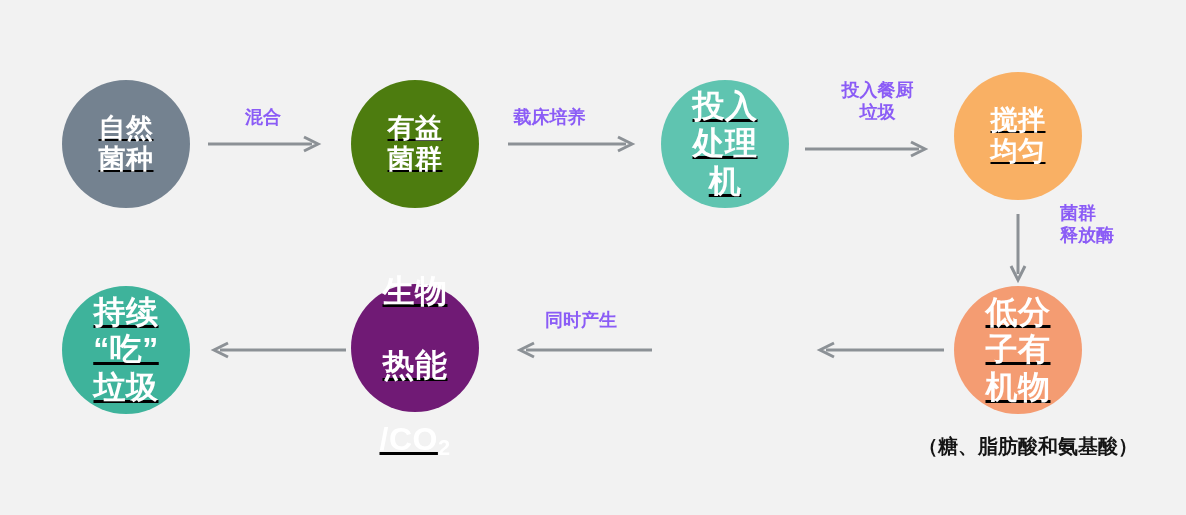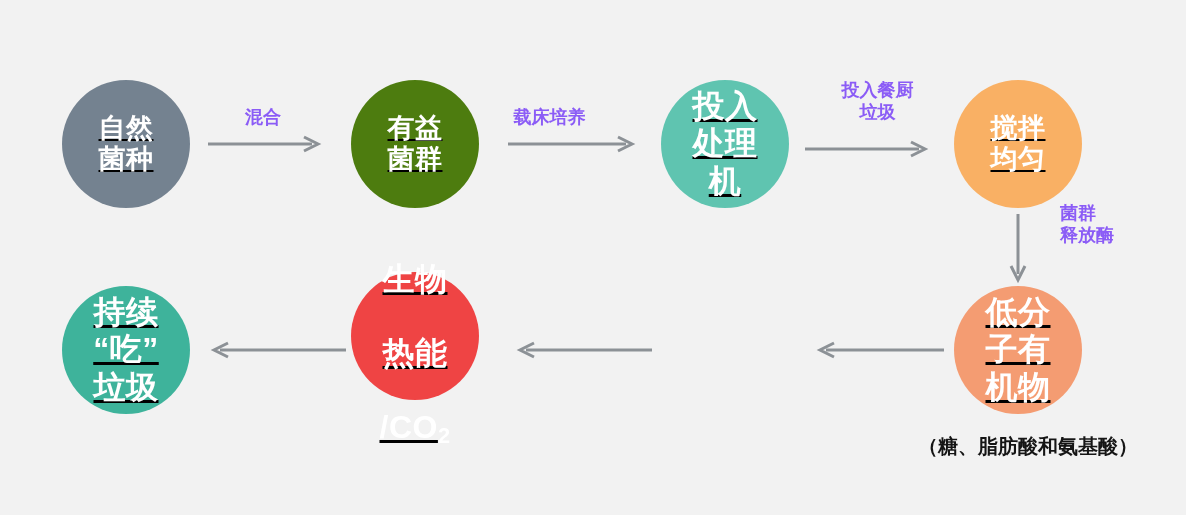--- a/index.html
+++ b/index.html
@@ -103,21 +103,21 @@
 机</div>
   </div>
 
   <div class="arrow-label" style="left:805px; top:80px; width:145px;">投入餐厨
 垃圾</div>
   <svg class="arrow" style="left:805px; top:137px;" width="128" height="24" viewBox="0 0 128 24">
     <line x1="0" y1="12" x2="114" y2="12" stroke="#8c9196" stroke-width="3"></line>
     <polyline points="106,5 120,12 106,19" fill="none" stroke="#8c9196" stroke-width="3"></polyline>
   </svg>
 
-  <div class="node" style="left:954px; top:80px; width:128px; height:128px; background:#f9b064;">
+  <div class="node" style="left:954px; top:72px; width:128px; height:128px; background:#f9b064;">
     <div class="node-label">搅拌
 均匀</div>
   </div>
 
   <div class="arrow-label" style="left:1060px; top:203px; width:120px; text-align:left;">菌群
 释放酶</div>
   <svg class="arrow" style="left:1006px; top:214px;" width="24" height="72" viewBox="0 0 24 72">
     <line x1="12" y1="0" x2="12" y2="60" stroke="#8c9196" stroke-width="3"></line>
     <polyline points="5,52 12,66 19,52" fill="none" stroke="#8c9196" stroke-width="3"></polyline>
   </svg>
@@ -127,26 +127,27 @@
 子有
 机物</div>
   </div>
 
   <svg class="arrow" style="left:812px; top:338px;" width="132" height="24" viewBox="0 0 132 24">
     <line x1="132" y1="12" x2="14" y2="12" stroke="#8c9196" stroke-width="3"></line>
     <polyline points="22,5 8,12 22,19" fill="none" stroke="#8c9196" stroke-width="3"></polyline>
   </svg>
 
 
+  <div class="arrow-label" style="left:512px; top:310px; width:138px;">同时产生</div>
   <svg class="arrow" style="left:512px; top:338px;" width="140" height="24" viewBox="0 0 140 24">
     <line x1="140" y1="12" x2="14" y2="12" stroke="#8c9196" stroke-width="3"></line>
     <polyline points="22,5 8,12 22,19" fill="none" stroke="#8c9196" stroke-width="3"></polyline>
   </svg>
 
-  <div class="node" style="left:351px; top:272px; width:128px; height:128px; background:#ef4444;">
+  <div class="node" style="left:351px; top:284px; width:128px; height:128px; background:#701a75;">
     <div class="node-label small">
       <span>生物</span><br>
       <span>热能</span><br>
       <span>/CO</span><span class="sub">2</span>
     </div>
   </div>
 
   <svg class="arrow" style="left:206px; top:338px;" width="140" height="24" viewBox="0 0 140 24">
     <line x1="140" y1="12" x2="14" y2="12" stroke="#8c9196" stroke-width="3"></line>
     <polyline points="22,5 8,12 22,19" fill="none" stroke="#8c9196" stroke-width="3"></polyline>

